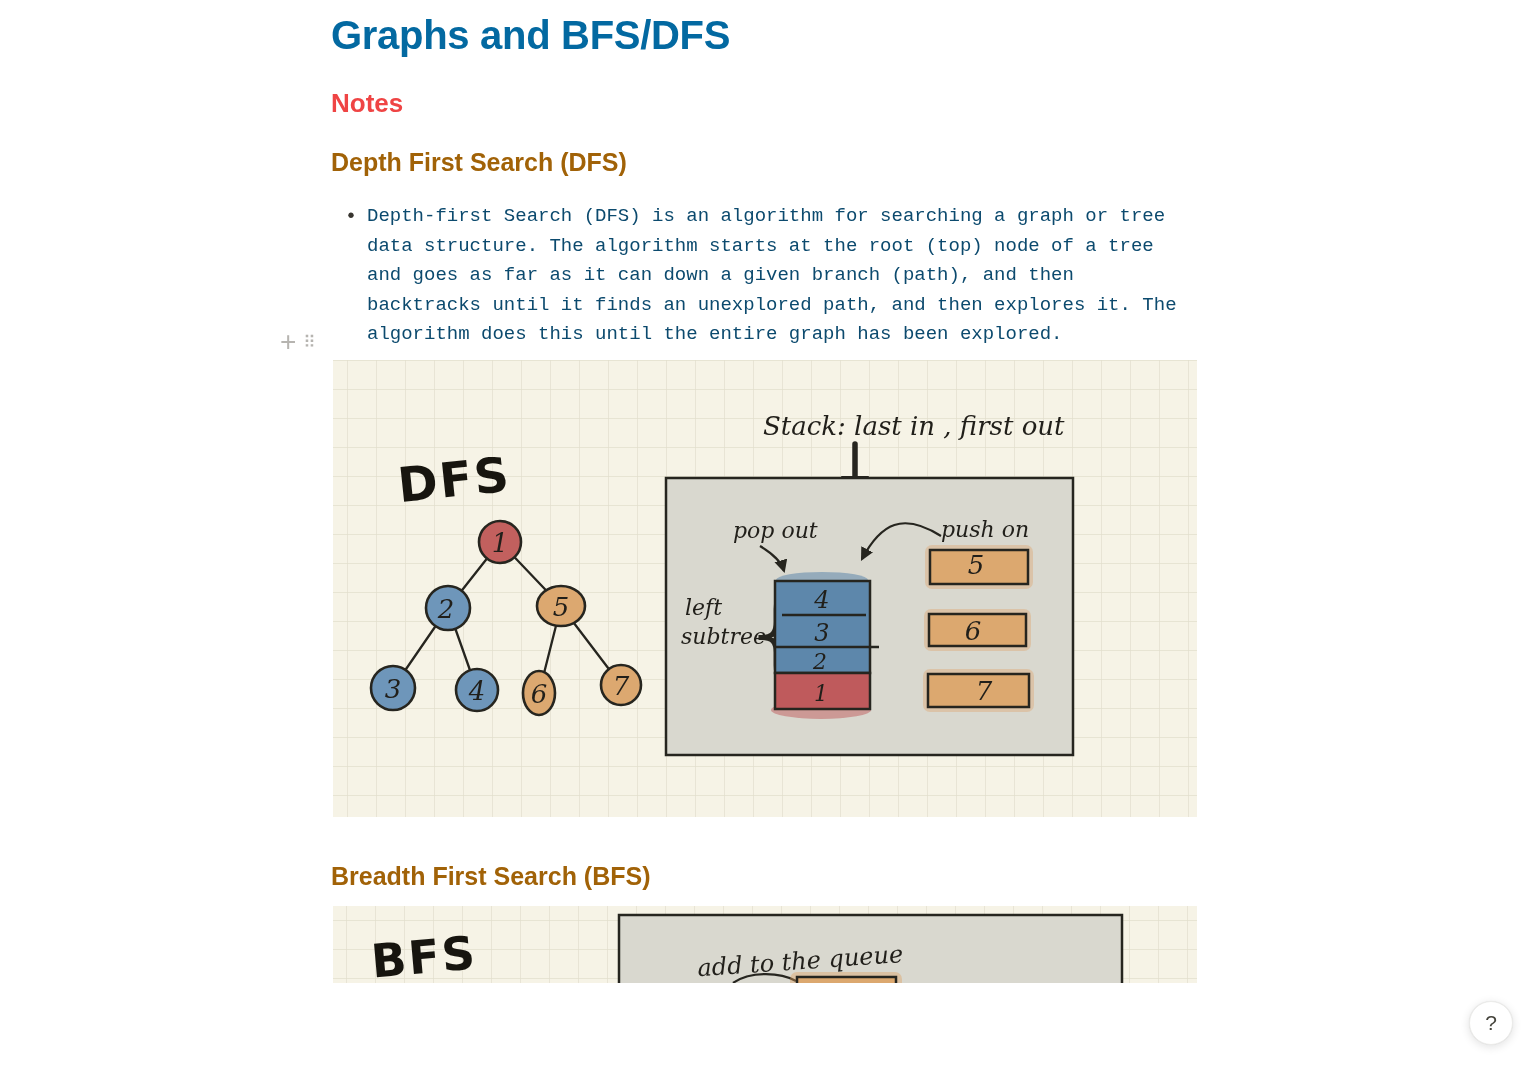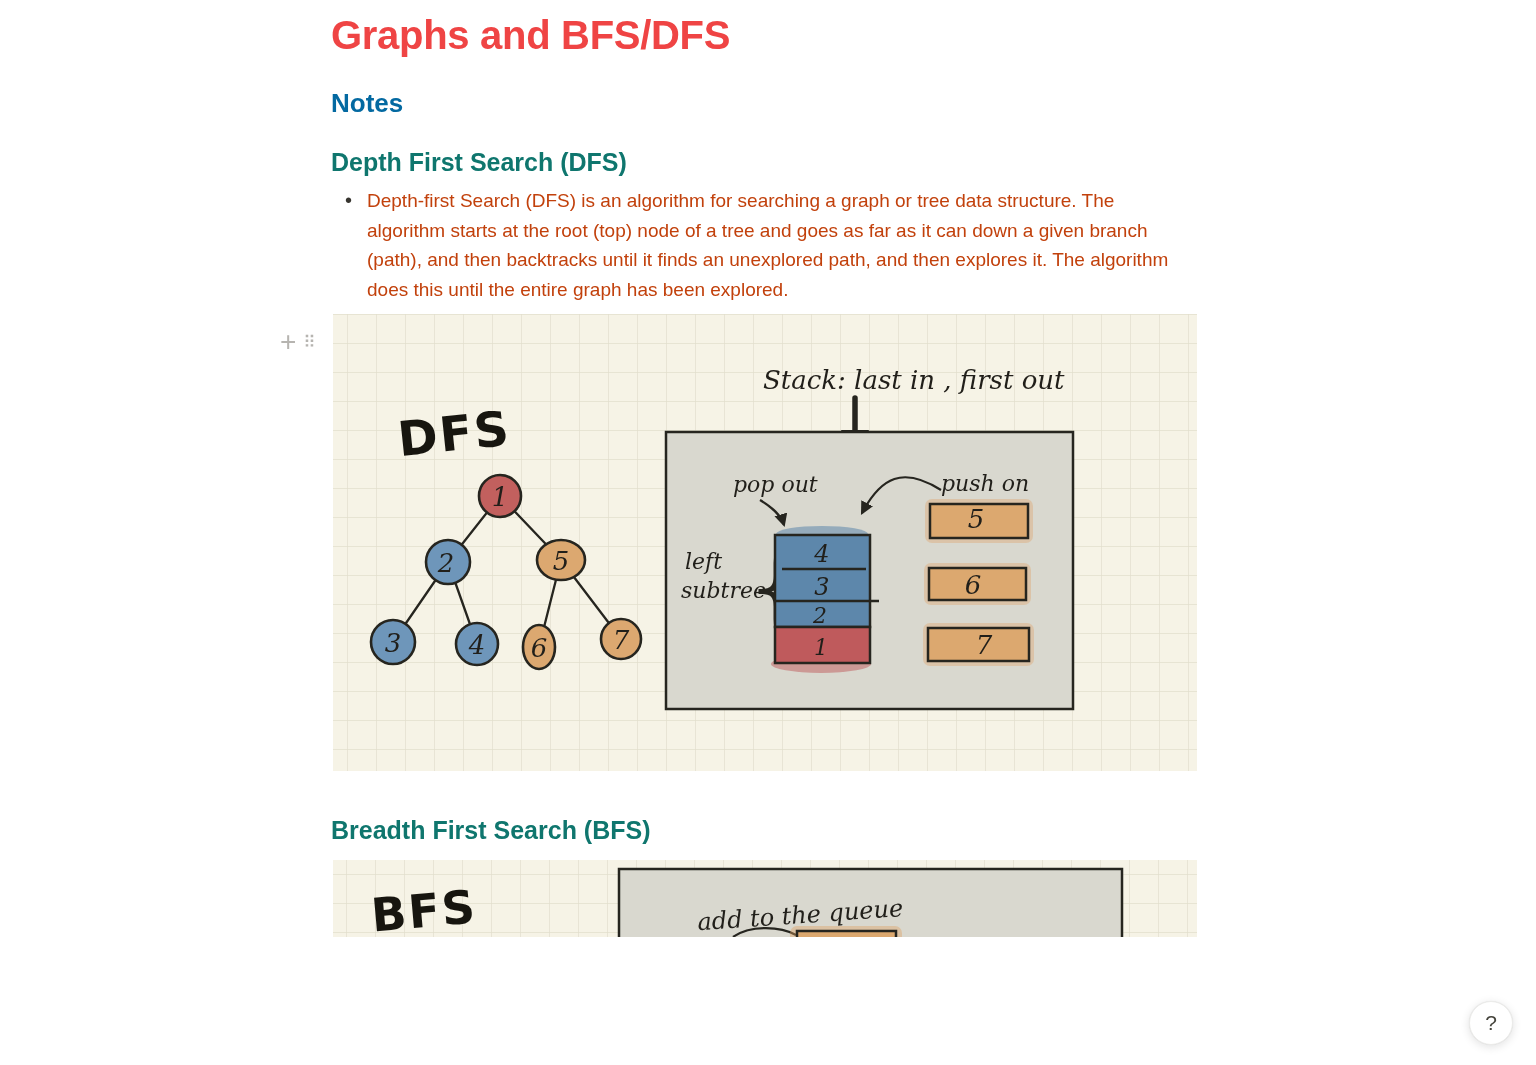--- a/index.html
+++ b/index.html
@@ -8,34 +8,35 @@
     width: 1536px; height: 1065px;
     position: relative; overflow: hidden;
     background: #ffffff;
     font-family: "Liberation Sans", sans-serif;
     color: #37352f;
   }
   .content { position: absolute; left: 331px; top: 0; width: 866px; }
 
   h1.page-title {
     font-size: 40px; font-weight: 700; line-height: 50px;
-    margin: 10px 0 0 0; letter-spacing: -0.3px; color: #ef4444;
+    margin: 10px 0 0 0; letter-spacing: -0.3px; color: #0369a1;
   }
   h2.h-notes {
     font-size: 26px; font-weight: 700; line-height: 33px;
-    margin: 27px 0 0 0; color: #0369a1;
+    margin: 27px 0 0 0; color: #ef4444;
   }
   h3.h-sub {
     font-size: 25px; font-weight: 700; line-height: 32px;
-    margin: 26px 0 0 0; color: #0f766e;
+    margin: 26px 0 0 0; color: #a16207;
   }
   .bullet {
     position: relative; padding-left: 36px;
-    font-size: 19px; line-height: 29.5px; margin-top: 8px;
-    color: #c2410c;
+    font-size: 19px; line-height: 29.5px; margin-top: 24px;
+    color: #0c4a6e;
+    font-family: Liberation Mono, monospace;
   }
   .bullet::before {
     content: "•";
     position: absolute; left: 14px; top: 0px;
     font-size: 20px; line-height: 29.5px; color: #37352f;
   }
   .prewrap { white-space: pre-line; }
 
   figure.paper { margin: 0; padding: 0; display: block; }
   figure.fig1 { margin: 10px 0 0 2px; width: 864px; height: 457px; }

